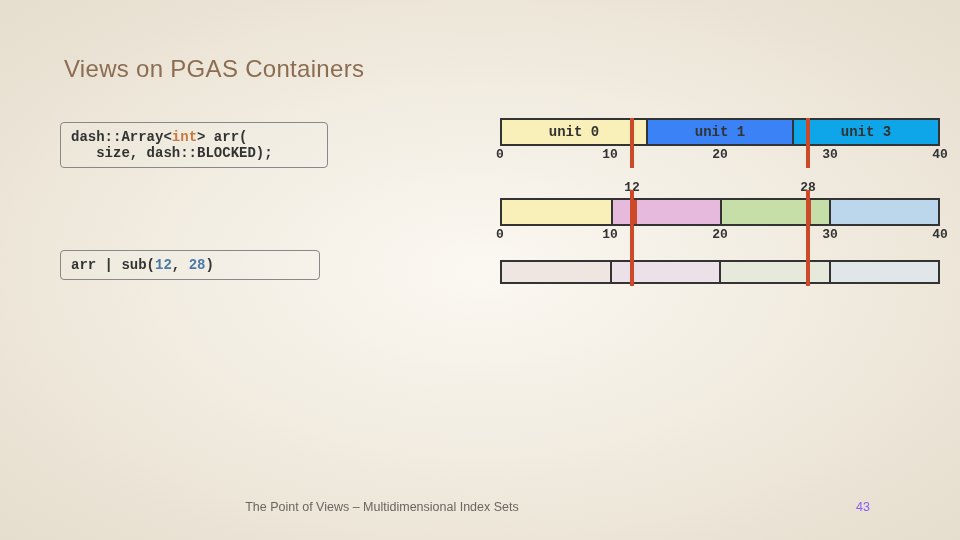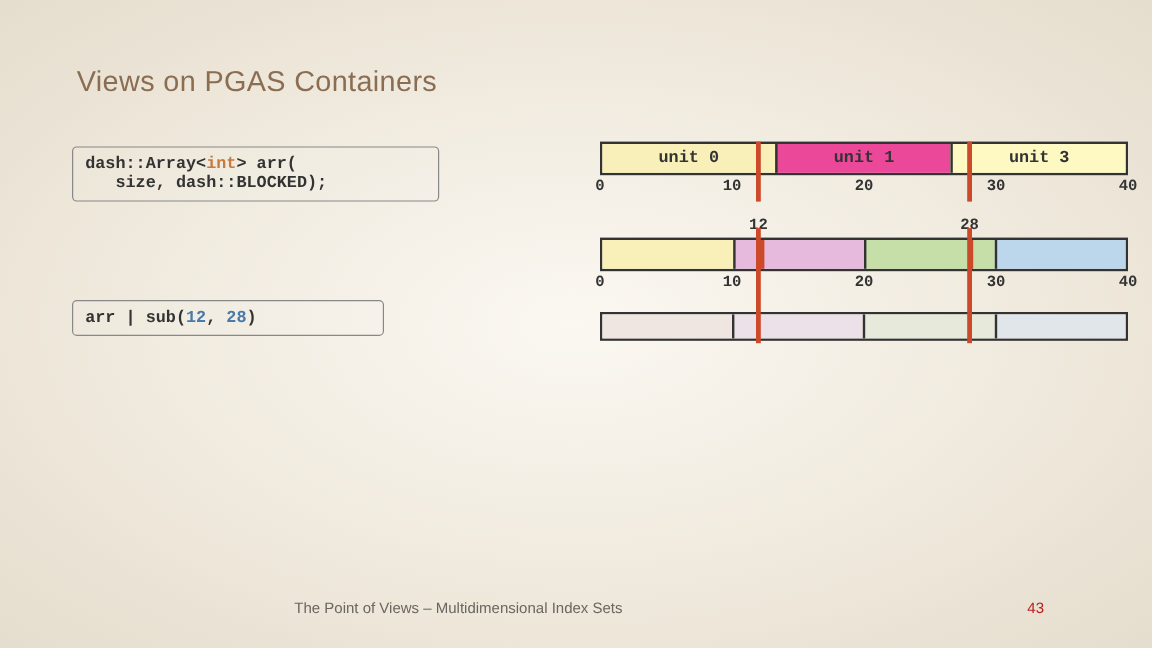--- a/index.html
+++ b/index.html
@@ -52,23 +52,23 @@
     display: flex;
     align-items: center;
     justify-content: center;
     font-family: "Courier New", monospace;
     font-weight: bold;
     font-size: 14px;
     border-left: 2px solid #333;
   }
   .unit:first-child { border-left: none; }
   .u0 { background: #f8f0b8; }
-  .u1 { background: #ec4899; text-align: right; }
+  .u1 { background: #3b82f6; text-align: right; }
   .u2 { background: #c6dea8; }
-  .u3 { background: #fef9c3; }
+  .u3 { background: #0ea5e9; }
 
   .ticks-top {
     position: relative;
     height: 20px;
     font-family: "Courier New", monospace;
     font-weight: bold;
     font-size: 13px;
     text-align: center;
   }
   .tick { position: absolute; top: 1px; transform: translateX(-50%); }
@@ -143,29 +143,29 @@
     width: 764px;
     text-align: center;
     font-size: 12.5px;
     color: #6a6660;
   }
   .slidenum {
     position: absolute;
     bottom: 26px;
     right: 90px;
     font-size: 12.5px;
-    color: #b91c1c;
+    color: #8b5cf6;
   }
 </style>
 </head>
 <body>
 
 <div class="title">Views on PGAS Containers</div>
 
-<div class="codebox" style="top:122px; left:60px; width:306px;"><span>dash::Array&lt;</span><span class="kw-int">int</span><span>&gt; arr(</span>
+<div class="codebox" style="top:122px; left:60px; width:268px;"><span>dash::Array&lt;</span><span class="kw-int">int</span><span>&gt; arr(</span>
 <span>   size, dash::BLOCKED);</span></div>
 
 <div class="codebox" style="top:250px; left:60px; width:260px;"><span>arr | sub(</span><span class="num">12</span><span>, </span><span class="num">28</span><span>)</span></div>
 
 <div class="diag1">
   <div class="units-row">
     <div class="unit u0">unit 0</div>
     <div class="unit u1">unit 1</div>
     <div class="unit u3">unit 3</div>
   </div>

